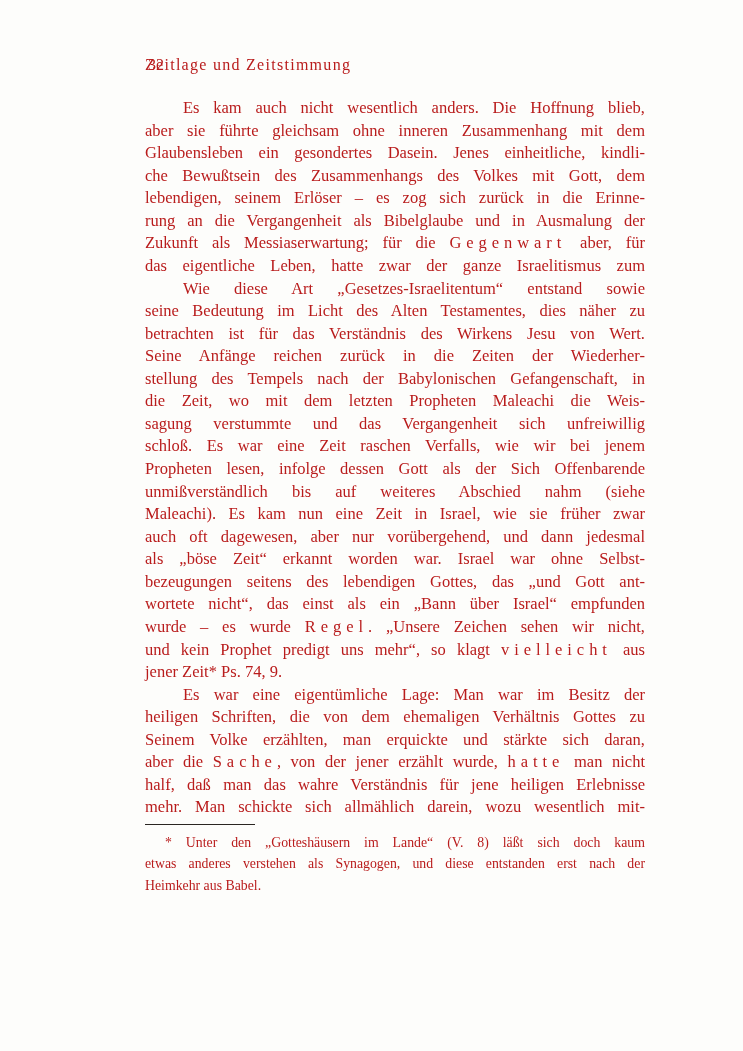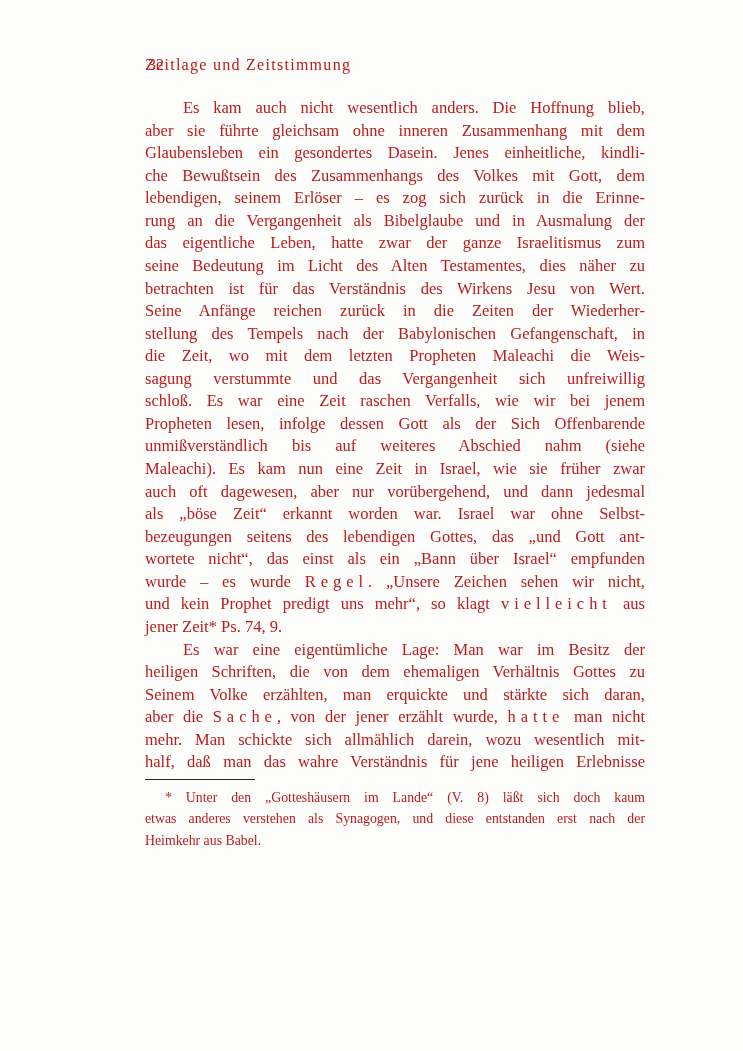--- a/index.html
+++ b/index.html
@@ -65,23 +65,25 @@
   </header>
 
   <main class="body-text" id="body-container">
       <div>
         <div class="line indent"><span>Es kam auch nicht wesentlich anders. Die Hoffnung blieb,</span></div>
         <div class="line"><span>aber sie führte gleichsam ohne inneren Zusammenhang mit dem</span></div>
         <div class="line"><span>Glaubensleben ein gesondertes Dasein. Jenes einheitliche, kindli-</span></div>
         <div class="line"><span>che Bewußtsein des Zusammenhangs des Volkes mit Gott, dem</span></div>
         <div class="line"><span>lebendigen, seinem Erlöser – es zog sich zurück in die Erinne-</span></div>
         <div class="line"><span>rung an die Vergangenheit als Bibelglaube und in Ausmalung der</span></div>
+        <div class="line"><span>Zukunft als Messiaserwartung; für die </span><span class="sperr">Gegenwart</span><span> aber, für</span></div>
         <div class="line"><span>das eigentliche Leben, hatte zwar der ganze Israelitismus zum</span></div>
       </div>
       <div>
+        <div class="line indent"><span>Wie diese Art „Gesetzes-Israelitentum“ entstand sowie</span></div>
         <div class="line"><span>seine Bedeutung im Licht des Alten Testamentes, dies näher zu</span></div>
         <div class="line"><span>betrachten ist für das Verständnis des Wirkens Jesu von Wert.</span></div>
         <div class="line"><span>Seine Anfänge reichen zurück in die Zeiten der Wiederher-</span></div>
         <div class="line"><span>stellung des Tempels nach der Babylonischen Gefangenschaft, in</span></div>
         <div class="line"><span>die Zeit, wo mit dem letzten Propheten Maleachi die Weis-</span></div>
         <div class="line"><span>sagung verstummte und das Vergangenheit sich unfreiwillig</span></div>
         <div class="line"><span>schloß. Es war eine Zeit raschen Verfalls, wie wir bei jenem</span></div>
         <div class="line"><span>Propheten lesen, infolge dessen Gott als der Sich Offenbarende</span></div>
         <div class="line"><span>unmißverständlich bis auf weiteres Abschied nahm (siehe</span></div>
         <div class="line"><span>Maleachi). Es kam nun eine Zeit in Israel, wie sie früher zwar</span></div>
@@ -91,22 +93,22 @@
         <div class="line"><span>wortete nicht“, das einst als ein „Bann über Israel“ empfunden</span></div>
         <div class="line"><span>wurde – es wurde </span><span class="sperr">Regel</span><span>. „Unsere Zeichen sehen wir nicht,</span></div>
         <div class="line"><span>und kein Prophet predigt uns mehr“, so klagt </span><span class="sperr">vielleicht</span><span> aus</span></div>
         <div class="line flush"><span>jener Zeit* Ps. 74, 9.</span></div>
       </div>
       <div>
         <div class="line indent"><span>Es war eine eigentümliche Lage: Man war im Besitz der</span></div>
         <div class="line"><span>heiligen Schriften, die von dem ehemaligen Verhältnis Gottes zu</span></div>
         <div class="line"><span>Seinem Volke erzählten, man erquickte und stärkte sich daran,</span></div>
         <div class="line"><span>aber die </span><span class="sperr">Sache</span><span>, von der jener erzählt wurde, </span><span class="sperr">hatte</span><span> man nicht</span></div>
+        <div class="line"><span>half, daß man das wahre Verständnis für jene heiligen Erlebnisse</span></div>
         <div class="line"><span>mehr. Man schickte sich allmählich darein, wozu wesentlich mit-</span></div>
-        <div class="line"><span>half, daß man das wahre Verständnis für jene heiligen Erlebnisse</span></div>
       </div>
     </main>
 
   <div class="footnote-sep"></div>
 
   <div class="footnote" id="footnote-container">
       <div>
         <div class="line indent"><span>* Unter den „Gotteshäusern im Lande“ (V. 8) läßt sich doch kaum</span></div>
         <div class="line"><span>etwas anderes verstehen als Synagogen, und diese entstanden erst nach der</span></div>
         <div class="line flush"><span>Heimkehr aus Babel.</span></div>

